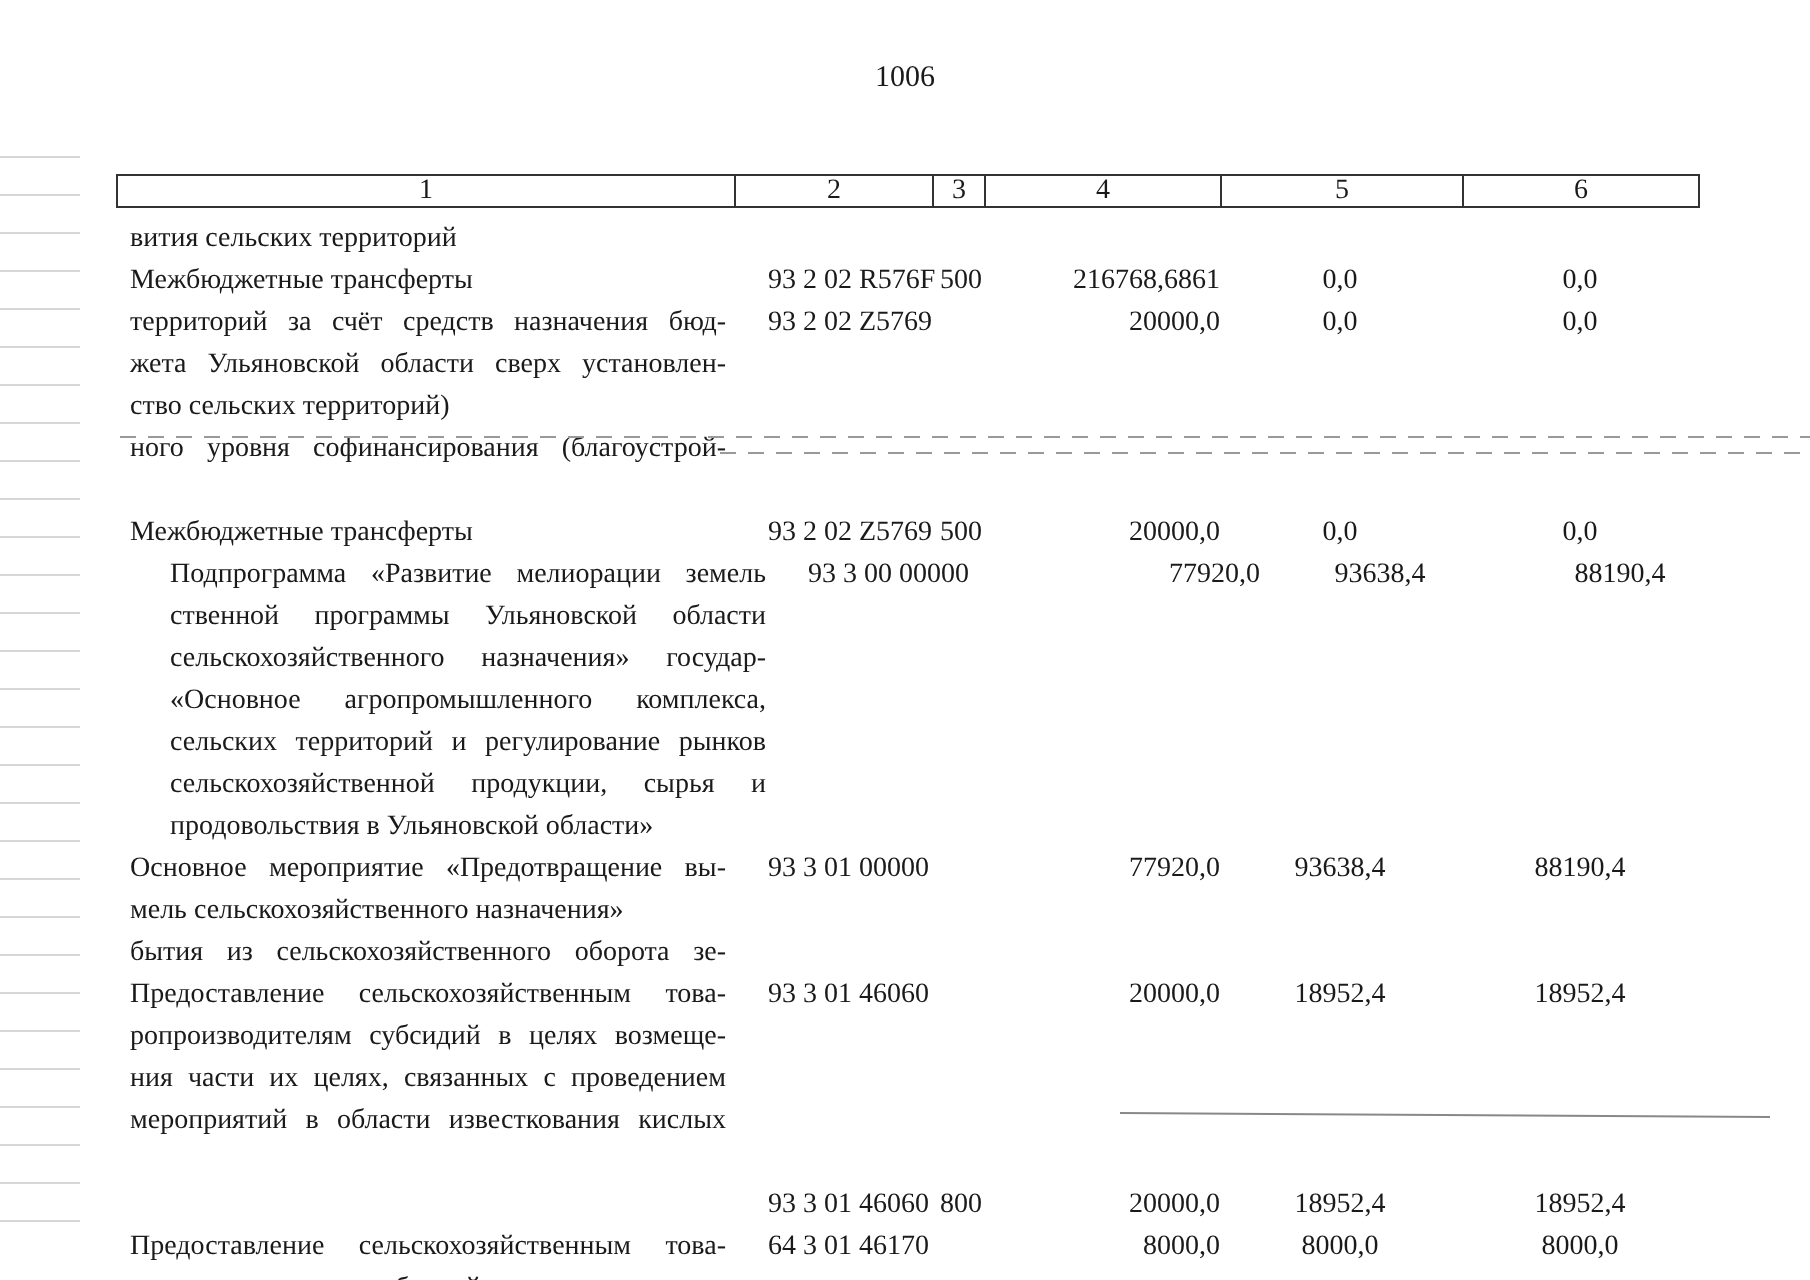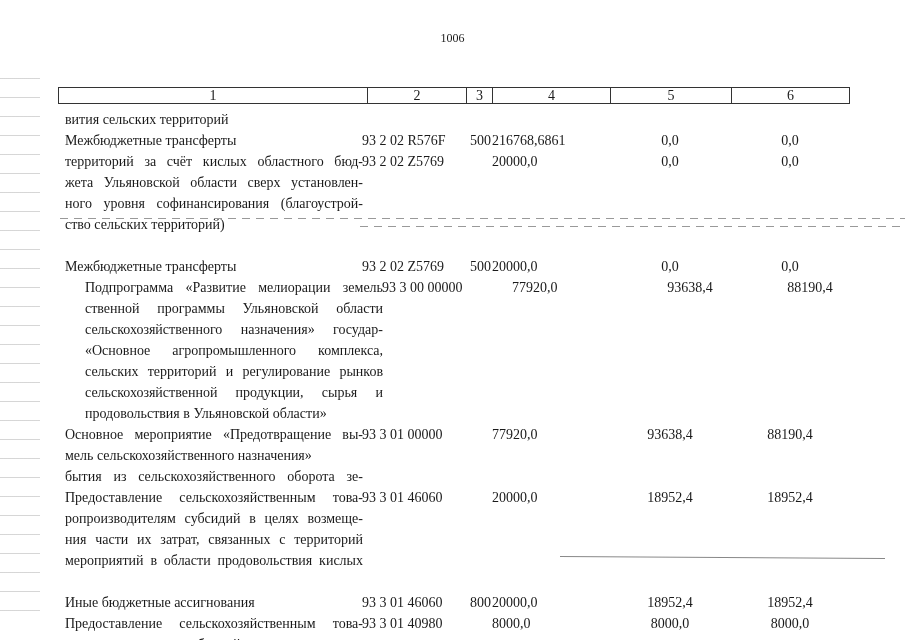--- a/index.html
+++ b/index.html
@@ -1,28 +1,28 @@
 <!DOCTYPE html>
 <html><head>
 <meta charset="utf-8">
 <style>
   html, body { margin:0; padding:0; }
   body { width:905px; height:640px; background:#ffffff; position:relative; overflow:hidden;
          font-family:"Liberation Serif","DejaVu Serif",serif; color:#1a1a1a; }
-  .page-number { position:absolute; top:31px; left:0; width:905px; text-align:center; font-size:12px; }
+  .page-number { position:absolute; top:31px; left:0; width:905px; text-align:center; font-size:15px; }
   .hdr { position:absolute; top:87px; left:58px; height:17px; border:1px solid #333; display:flex; box-sizing:border-box; }
   .hdr div { box-sizing:border-box; border-right:1px solid #333; text-align:center; font-size:14px; line-height:16px; }
   .hdr div:last-child { border-right:none; }
   .row { position:absolute; left:0; width:905px; font-size:14px; line-height:21px; }
   .c1 { position:absolute; left:65px; width:298px; text-align:justify; }
   .c1 .ln { display:block; white-space:nowrap; text-align-last:justify; }
   .c1 .ln.last { text-align-last:left; }
-  .c2 { position:absolute; left:362px; width:95px; white-space:nowrap; }
+  .c2 { position:absolute; left:384px; width:95px; white-space:nowrap; }
   .c3 { position:absolute; left:470px; width:26px; white-space:nowrap; }
-  .c4 { position:absolute; left:492px; width:118px; text-align:left; white-space:nowrap; }
+  .c4 { position:absolute; left:492px; width:118px; text-align:right; white-space:nowrap; }
   .c5 { position:absolute; left:610px; width:120px; text-align:center; white-space:nowrap; }
   .c6 { position:absolute; left:731px; width:118px; text-align:center; white-space:nowrap; }
   .scan-line { position:absolute; height:1px; background:repeating-linear-gradient(90deg,#999 0 8px,transparent 8px 14px); }
   .scan-solid { position:absolute; height:1px; background:#888; }
   .edge-marks { position:absolute; left:0; top:60px; width:40px; height:560px;
      background:repeating-linear-gradient(180deg,transparent 0 18px,#bbb 18px 19px); opacity:.6; }
 </style>
 </head>
 <body>
 
@@ -55,24 +55,24 @@
         <span class="ln last">Межбюджетные трансферты</span>
       </div>
       <div class="c2">93 2 02 R576F</div>
       <div class="c3">500</div>
       <div class="c4">216768,6861</div>
       <div class="c5">0,0</div>
       <div class="c6">0,0</div>
     </div>
     <div class="row" style="top: 151px; height: 105px;">
       <div class="c1">
-        <span class="ln">территорий за счёт кислых областного бюд-</span>
+        <span class="ln">территорий за счёт средств назначения бюд-</span>
         <span class="ln">жета Ульяновской области сверх установлен-</span>
+        <span class="ln last">ство сельских территорий)</span>
         <span class="ln">ного уровня софинансирования (благоустрой-</span>
-        <span class="ln last">ство сельских территорий)</span>
       </div>
       <div class="c2">93 2 02 Z5769</div>
       <div class="c3"></div>
       <div class="c4">20000,0</div>
       <div class="c5">0,0</div>
       <div class="c6">0,0</div>
     </div>
     <div class="row" style="top: 256px; height: 21px;">
       <div class="c1">
         <span class="ln last">Межбюджетные трансферты</span>
@@ -108,45 +108,42 @@
       <div class="c2">93 3 01 00000</div>
       <div class="c3"></div>
       <div class="c4">77920,0</div>
       <div class="c5">93638,4</div>
       <div class="c6">88190,4</div>
     </div>
     <div class="row" style="top: 487px; height: 105px;">
       <div class="c1">
         <span class="ln">Предоставление сельскохозяйственным това-</span>
         <span class="ln">ропроизводителям субсидий в целях возмеще-</span>
-        <span class="ln">ния части их затрат, связанных с территорий</span>
-        <span class="ln">мероприятий в области продовольствия кислых</span>
+        <span class="ln">ния части их целях, связанных с проведением</span>
+        <span class="ln">мероприятий в области известкования кислых</span>
       </div>
       <div class="c2">93 3 01 46060</div>
       <div class="c3"></div>
       <div class="c4">20000,0</div>
       <div class="c5">18952,4</div>
       <div class="c6">18952,4</div>
     </div>
     <div class="row" style="top: 592px; height: 21px;">
-      <div class="c1">
-        <span class="ln last">Иные бюджетные ассигнования</span>
-      </div>
       <div class="c2">93 3 01 46060</div>
       <div class="c3">800</div>
       <div class="c4">20000,0</div>
       <div class="c5">18952,4</div>
       <div class="c6">18952,4</div>
     </div>
     <div class="row" style="top: 613px; height: 84px;">
       <div class="c1">
         <span class="ln">Предоставление сельскохозяйственным това-</span>
         <span class="ln">ропроизводителям субсидий в целях возмеще-</span>
       </div>
-      <div class="c2">93 3 01 40980</div>
+      <div class="c2">64 3 01 46170</div>
       <div class="c3"></div>
       <div class="c4">8000,0</div>
       <div class="c5">8000,0</div>
       <div class="c6">8000,0</div>
     </div>
   </div>
 
 <div class="scan-line" style="top:218px;left:60px;width:845px;"></div>
 <div class="scan-line" style="top:226px;left:360px;width:545px;"></div>
 <div class="scan-solid" style="top:557px;left:560px;width:325px;transform:rotate(0.35deg);"></div>

